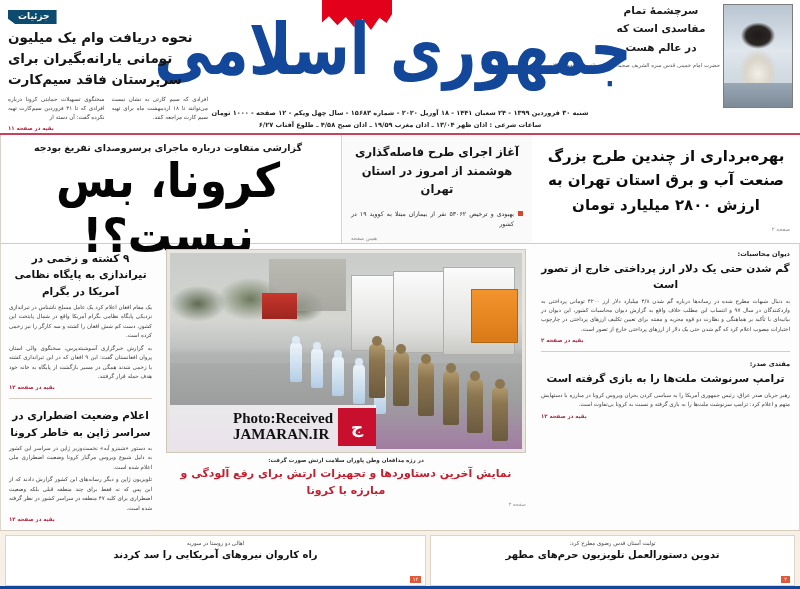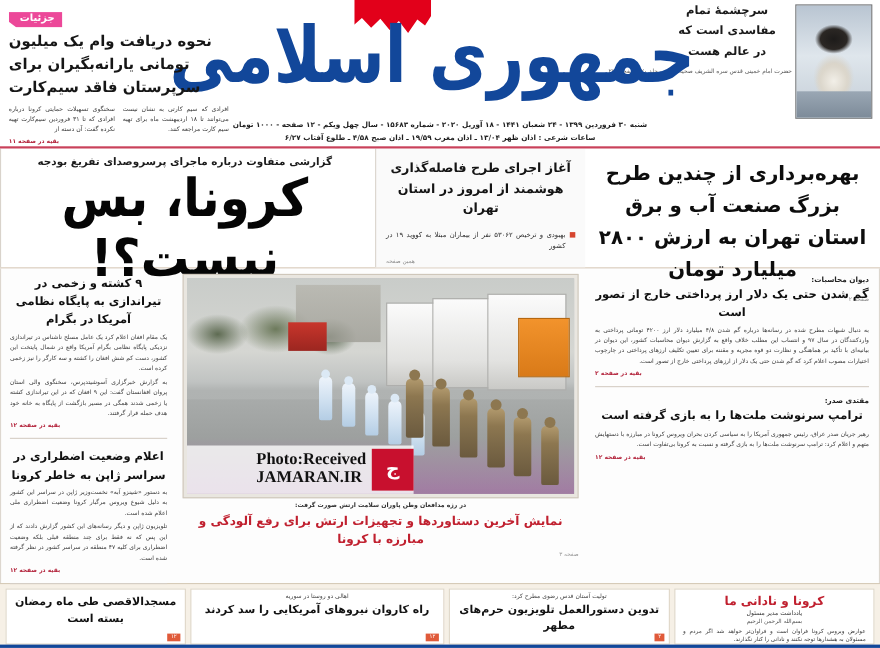--- a/index.html
+++ b/index.html
@@ -46,21 +46,21 @@
   }
   .mh-blood{
     position:absolute;top:0;left:322px;width:70px;height:34px;
     background:#e2001a;
     clip-path:polygon(0 0,100% 0,100% 42%,92% 68%,82% 52%,70% 88%,58% 56%,46% 80%,34% 50%,22% 74%,10% 48%,0 66%);
   }
   .mh-right{
     position:absolute;top:4px;left:8px;width:200px;text-align:left;
   }
   .kicker-tag{
-    display:inline-block;background:#ec4899;color:#fff;font-size:9px;font-weight:bold;
+    display:inline-block;background:#0c4a6e;color:#fff;font-size:9px;font-weight:bold;
     padding:2px 7px 3px 10px;line-height:1;margin-bottom:3px;
     clip-path:polygon(0 0,100% 0,100% 100%,7px 100%,0 62%);
   }
   .mh-right h2{
     margin:0;font-size:13.5px;font-weight:bold;line-height:1.55;color:#161616;
   }
   .mh-right-body{
     margin-top:5px;display:flex;gap:7px;font-size:5.6px;line-height:1.62;color:#3b3b3b;text-align:justify;
   }
   .mh-right-body > div{flex:1;}
@@ -90,21 +90,21 @@
   .lead-mid h3{margin:0;font-size:11.5px;font-weight:bold;line-height:1.62;text-align:center;color:#141414;}
   .mid-bullet{
     margin-top:10px;display:flex;gap:4px;align-items:flex-start;
     font-size:6.2px;line-height:1.7;color:#2a2a2a;text-align:justify;
   }
   .bullet-sq{width:5px;height:5px;background:#d6452f;flex:none;margin-top:2px;}
   .mid-src{font-size:5.2px;color:#8b8b8b;text-align:left;margin-top:5px;}
 
   .lead-left{width:248px;padding:9px 10px 0 10px;}
   .lead-left h3{
-    margin:0;font-size:18px;font-weight:bold;line-height:1.62;text-align:center;color:#0d0d0d;
+    margin:0;font-size:15px;font-weight:bold;line-height:1.62;text-align:center;color:#0d0d0d;
   }
   .lead-left .pg{font-size:5.4px;color:#8a8a8a;margin-top:9px;}
 
   
   .body-grid{display:flex;height:286px;}
   .col-left{width:160px;border-left:1px solid #ddd7cf;padding:6px 8px 0 8px;box-sizing:border-box;}
   .col-mid{flex:1;padding:5px 6px 0 6px;box-sizing:border-box;}
   .col-right{width:268px;border-right:1px solid #ddd7cf;padding:6px 9px 0 9px;box-sizing:border-box;}
 
   .art{margin-bottom:7px;}
@@ -313,39 +313,29 @@
       </div>
       <hr class="hr-sep">
       <div class="art">
         <h4>دوسوم آمریکایی‌ها ترامپ را عامل تاخیر در مقابله با کرونا می‌دانند</h4>
       </div>
     </div>
   </div>
 
   <div class="bottom-strip">
 
-    <div class="editorial">
-      <h5>کرونا و نادانی ما</h5>
-      <div class="sub">یادداشت مدیر مسئول</div>
-      <div class="bism">بسم‌الله الرحمن الرحیم</div>
-      <p>عوارض ویروس کرونا فراوان است و فراوان‌تر خواهد شد اگر مردم و مسئولان به هشدارها توجه نکنند و نادانی را کنار نگذارند.</p>
-    </div>
 
     <div class="bcard flexw">
       <div class="eyebrow">تولیت آستان قدس رضوی مطرح کرد:</div>
       <h5>تدوین دستورالعمل تلویزیون حرم‌های مطهر</h5>
       <span class="pgbadge">۲</span>
     </div>
 
     <div class="bcard flex2">
       <div class="eyebrow">اهالی دو روستا در سوریه</div>
       <h5>راه کاروان نیروهای آمریکایی را سد کردند</h5>
       <span class="pgbadge">۱۲</span>
     </div>
 
-    <div class="bcard">
-      <h5>مسجدالاقصی طی ماه رمضان بسته است</h5>
-      <span class="pgbadge">۱۲</span>
-    </div>
   </div>
 
   <div class="footer-rule"></div>
 </div>
 
 </body></html>

